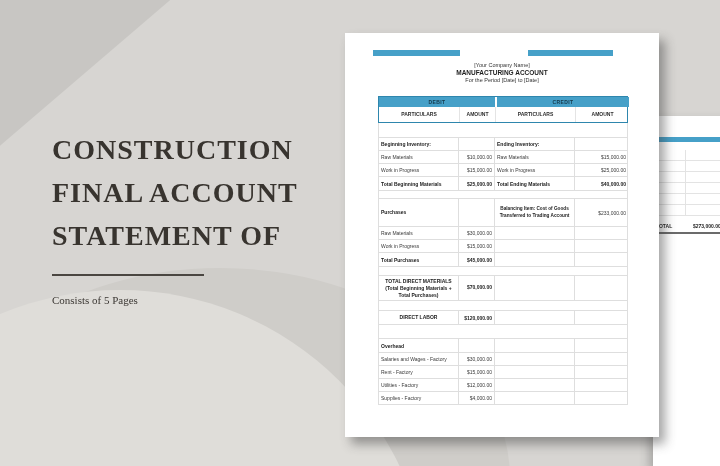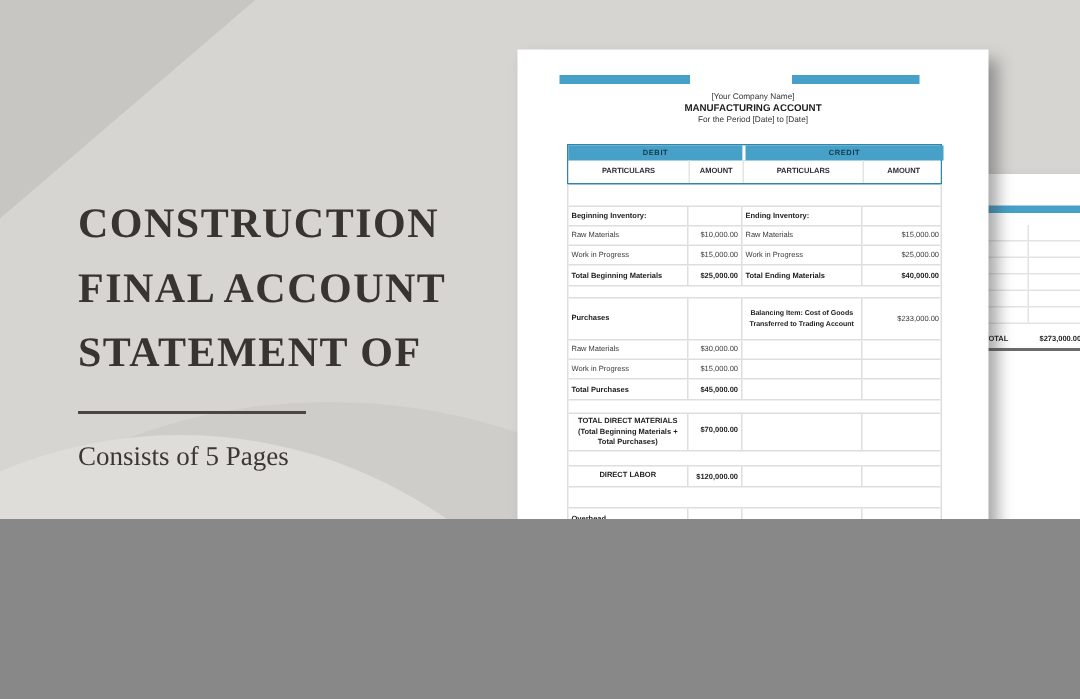--- a/index.html
+++ b/index.html
@@ -1,35 +1,35 @@
 <!DOCTYPE html>
 <html style="--accent: #46a0c8;"><head>
 <meta charset="utf-8">
 <style>
   * { margin:0; padding:0; box-sizing:border-box; }
   html,body { background:#888; }
   .stage {
-    position:relative; width:720px; height:346px; overflow:hidden;
+    position:relative; width:720px; height:466px; overflow:hidden;
     background:#d7d5d2;
     font-family:"Liberation Sans", sans-serif;
   }
   
   .bg-wedge { position:absolute; left:0; top:0; width:185px; height:155px;
     background:#c8c6c3; clip-path:polygon(0 0, 92% 0, 0 94%); }
   .bg-hill  { position:absolute; left:-70px; top:268px; width:580px; height:420px;
     background:#cfcdc9; border-radius:50%; }
   .bg-blob  { position:absolute; left:-190px; top:290px; width:620px; height:620px;
     background:#dfddd9; border-radius:50%; }
 
   
   .promo { position:absolute; left:52px; top:128px; color:#38342f; }
   .promo-title { font-family:"Liberation Serif", serif; font-size:28px;
     line-height:43px; letter-spacing:1px; font-weight:600; }
   .promo-rule { width:152px; height:2px; background:#4a4641; margin-top:17px; }
-  .promo-sub { font-family:"Liberation Serif", serif; font-size:18px;
+  .promo-sub { font-family:"Liberation Serif", serif; font-size:11px;
     margin-top:18px; color:#3b3733; }
 
   
   .side-page { position:absolute; left:653px; top:116px; width:90px; height:350px;
     background:#fff; z-index:1; box-shadow:-4px 5px 9px rgba(60,60,60,.30); }
   .side-bar { position:absolute; left:0; top:21px; width:100%; height:5px;
     background:var(--accent,#46a0c8); }
   .side-rows { position:absolute; left:0; top:34px; width:100%; }
   .side-row { display:grid; grid-template-columns:33px 1fr; height:11px;
     border-bottom:1px solid #e3e3e3; }

